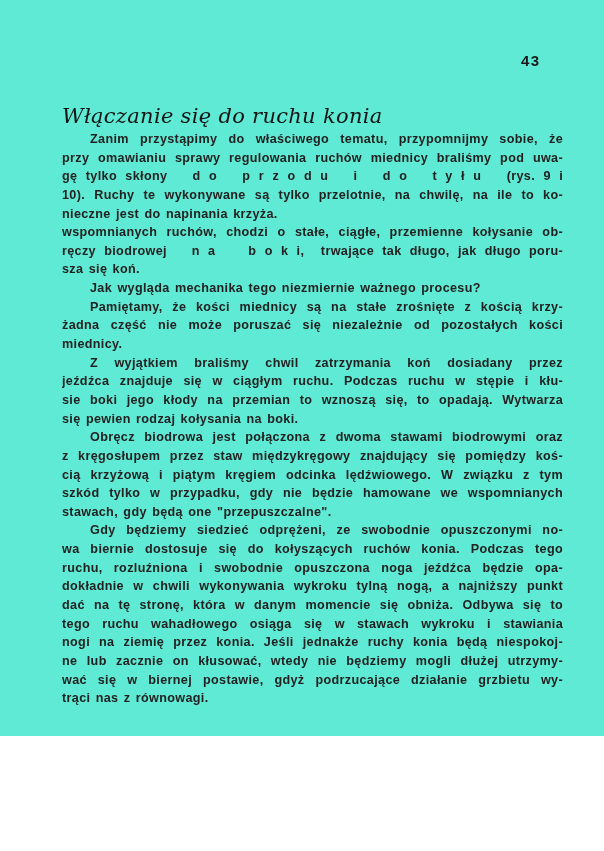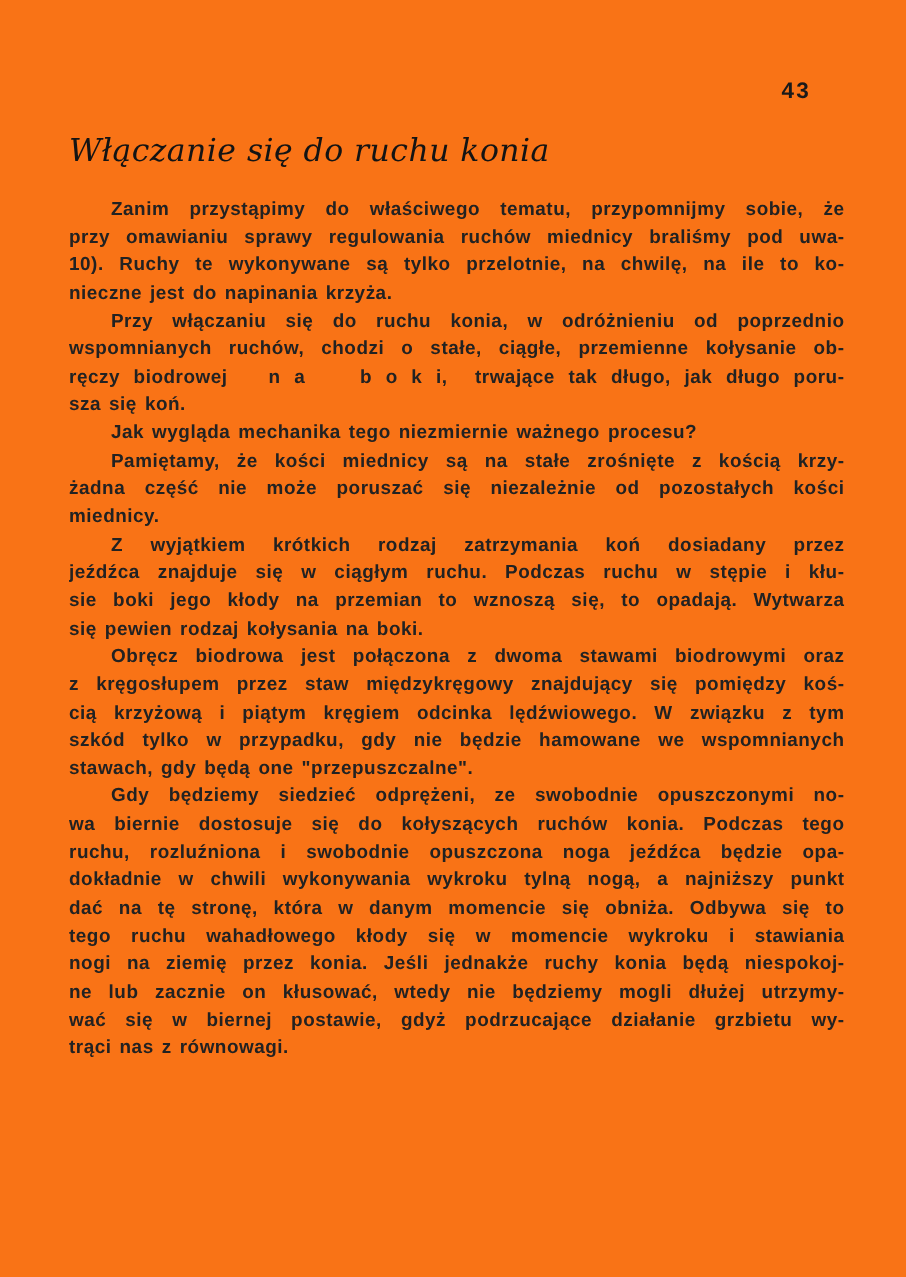--- a/index.html
+++ b/index.html
@@ -1,38 +1,38 @@
 <!DOCTYPE html>
 <html><head>
 <meta charset="utf-8">
 <style>
   html, body { margin: 0; padding: 0; }
   body { background: #ffffff; }
   .page {
     position: relative;
     width: 604px;
-    height: 851px;
-    background: #f97316;
+    height: 736px;
+    background: #5eead4;
     overflow: hidden;
     font-family: "Liberation Sans", sans-serif;
   }
   .pagenum {
     position: absolute;
     top: 52px;
     left: 521px;
     font-size: 15px;
     font-weight: 700;
     letter-spacing: 1.5px;
     color: #1a1a1a;
   }
   .heading {
     position: absolute;
     top: 88px;
     left: 46px;
-    margin: 0;
+    margin: 16px;
     font-family: "DejaVu Serif", "Liberation Serif", serif;
     font-style: italic;
     font-weight: 500;
     font-size: 21px;
     letter-spacing: 0.3px;
     color: #141414;
     white-space: nowrap;
   }
   .textblock {
     position: absolute;
@@ -43,61 +43,62 @@
     font-weight: 700;
     letter-spacing: 0.35px;
     word-spacing: 1.5px;
     color: #222222;
   }
   .line {
     height: 18.65px;
     line-height: 18.65px;
     white-space: nowrap;
     text-align: left;
+    margin-left: 16px;
   }
   .line.j {
     white-space: normal;
     text-align: justify;
     text-align-last: justify;
     overflow: hidden;
   }
   .line.first { text-indent: 28px; }
 </style>
 </head>
 <body>
 
 <div class="page">
   <div class="pagenum">43</div>
   <h1 class="heading">Włączanie się do ruchu konia</h1>
   <div class="textblock">
       <div class="line j first">Zanim przystąpimy do właściwego tematu, przypomnijmy sobie, że</div>
       <div class="line j">przy omawianiu sprawy regulowania ruchów miednicy braliśmy pod uwa-</div>
+      <div class="line j">gę tylko skłony&nbsp;&nbsp;&nbsp;d o&nbsp;&nbsp;&nbsp;p r z o d u&nbsp;&nbsp;&nbsp;i&nbsp;&nbsp;&nbsp;d o&nbsp;&nbsp;&nbsp;t y ł u&nbsp;&nbsp;&nbsp;(rys. 9 i</div>
       <div class="line j">10). Ruchy te wykonywane są tylko przelotnie, na chwilę, na ile to ko-</div>
       <div class="line">nieczne jest do napinania krzyża.</div>
-      <div class="line j first">Przy włączaniu się do ruchu konia, w odróżnieniu od poprzednio</div>
       <div class="line j">wspomnianych ruchów, chodzi o stałe, ciągłe, przemienne kołysanie ob-</div>
       <div class="line j">ręczy biodrowej&nbsp;&nbsp;&nbsp;n a&nbsp;&nbsp;&nbsp;&nbsp;b o k i,&nbsp;&nbsp;trwające tak długo, jak długo poru-</div>
       <div class="line">sza się koń.</div>
       <div class="line first">Jak wygląda mechanika tego niezmiernie ważnego procesu?</div>
       <div class="line j first">Pamiętamy, że kości miednicy są na stałe zrośnięte z kością krzy-</div>
       <div class="line j">żadna część nie może poruszać się niezależnie od pozostałych kości</div>
       <div class="line">miednicy.</div>
-      <div class="line j first">Z wyjątkiem krótkich rodzaj zatrzymania koń dosiadany przez</div>
+      <div class="line j first">Z wyjątkiem braliśmy chwil zatrzymania koń dosiadany przez</div>
       <div class="line j">jeźdźca znajduje się w ciągłym ruchu. Podczas ruchu w stępie i kłu-</div>
       <div class="line j">sie boki jego kłody na przemian to wznoszą się, to opadają. Wytwarza</div>
       <div class="line">się pewien rodzaj kołysania na boki.</div>
       <div class="line j first">Obręcz biodrowa jest połączona z dwoma stawami biodrowymi oraz</div>
       <div class="line j">z kręgosłupem przez staw międzykręgowy znajdujący się pomiędzy koś-</div>
       <div class="line j">cią krzyżową i piątym kręgiem odcinka lędźwiowego. W związku z tym</div>
       <div class="line j">szkód tylko w przypadku, gdy nie będzie hamowane we wspomnianych</div>
       <div class="line">stawach, gdy będą one "przepuszczalne".</div>
       <div class="line j first">Gdy będziemy siedzieć odprężeni, ze swobodnie opuszczonymi no-</div>
       <div class="line j">wa biernie dostosuje się do kołyszących ruchów konia. Podczas tego</div>
       <div class="line j">ruchu, rozluźniona i swobodnie opuszczona noga jeźdźca będzie opa-</div>
       <div class="line j">dokładnie w chwili wykonywania wykroku tylną nogą, a najniższy punkt</div>
       <div class="line j">dać na tę stronę, która w danym momencie się obniża. Odbywa się to</div>
-      <div class="line j">tego ruchu wahadłowego kłody się w momencie wykroku i stawiania</div>
+      <div class="line j">tego ruchu wahadłowego osiąga się w stawach wykroku i stawiania</div>
       <div class="line j">nogi na ziemię przez konia. Jeśli jednakże ruchy konia będą niespokoj-</div>
       <div class="line j">ne lub zacznie on kłusować, wtedy nie będziemy mogli dłużej utrzymy-</div>
       <div class="line j">wać się w biernej postawie, gdyż podrzucające działanie grzbietu wy-</div>
       <div class="line">trąci nas z równowagi.</div>
     </div>
 </div>
 
 </body></html>

